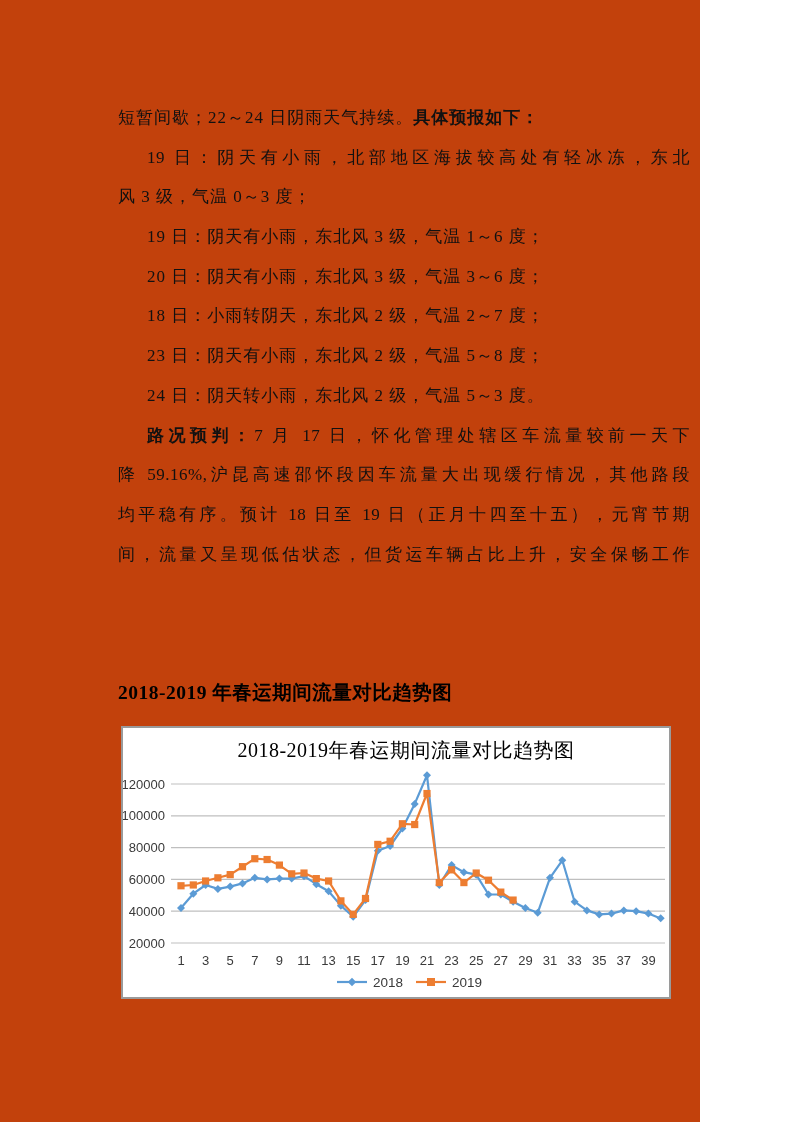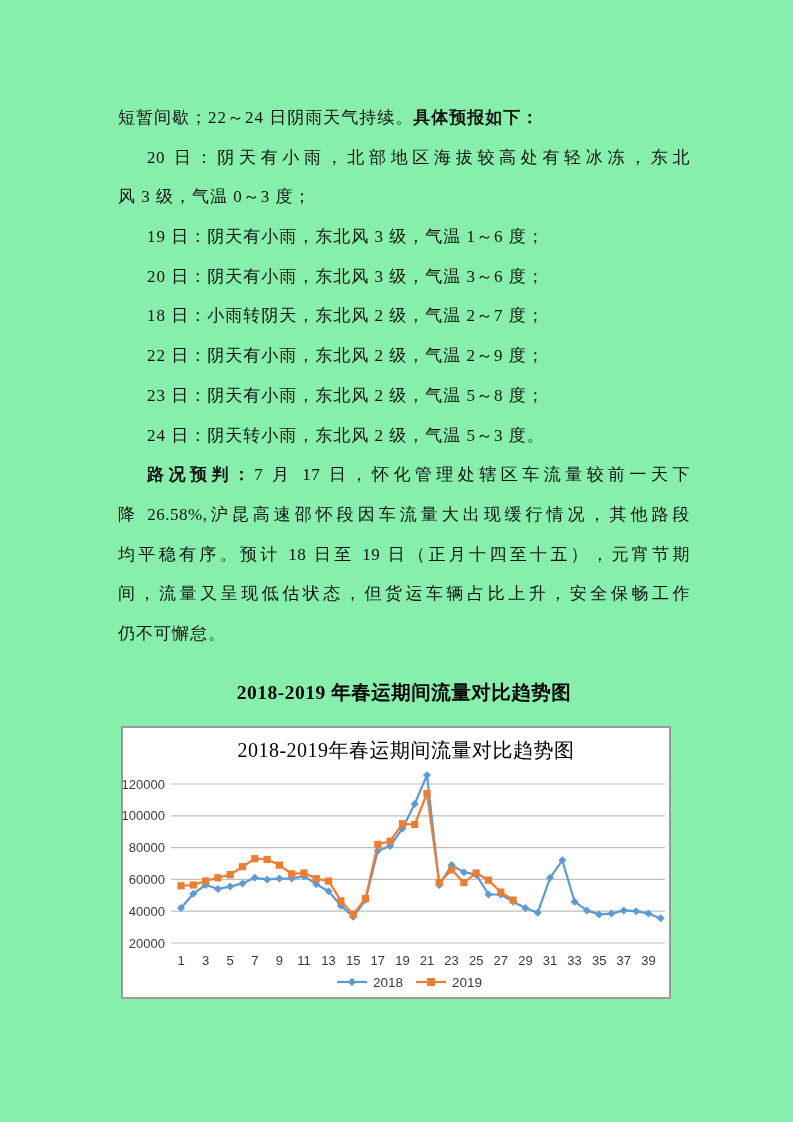--- a/index.html
+++ b/index.html
@@ -1,33 +1,33 @@
 <!DOCTYPE html>
 <html><head>
 <meta charset="utf-8">
 <style>
   html,body { margin:0; padding:0; background:#ffffff; }
   .page {
-    position:relative; width:793px; height:1122px; background:#86efac;
+    position:relative; width:700px; height:1122px; background:#c2410c;
     font-family:"Liberation Serif","DejaVu Serif",serif; overflow:hidden;
   }
   .text-block { position:absolute; left:118px; top:98px; width:572px; }
   .t-line {
     height:39.7px; line-height:39.7px; font-size:17px; color:#111;
     letter-spacing:1px; white-space:nowrap;
   }
   .t-line.indent { padding-left:29px; }
   .t-line.justify {
     white-space:normal; text-align:justify; text-align-last:justify;
     letter-spacing:0.5px;
   }
   .t-line b { font-weight:bold; }
   .caption {
     position:absolute; left:118px; top:676px; width:572px; height:34px;
-    line-height:34px; text-align:center; font-weight:bold; font-size:19.5px;
+    line-height:34px; font-weight:bold; font-size:19.5px;
     color:#000; letter-spacing:0.5px;
   }
   .chart-frame {
     position:absolute; left:121px; top:726px; width:550px; height:273px;
     box-sizing:border-box; border:2px solid #9a9a9a; background:#fff;
   }
   .chart-frame svg { display:block; }
   svg text { font-family:"Liberation Sans","DejaVu Sans",sans-serif; }
   svg .chart-title {
     font-family:"Liberation Serif","DejaVu Serif",serif; font-size:20px;
@@ -35,33 +35,31 @@
   }
   svg .tick { font-size:13px; fill:#3a3a3a; }
   svg .legend-label { font-size:13.5px; fill:#3a3a3a; }
 </style>
 </head>
 <body>
 
 <div class="page">
   <div class="text-block" id="text-block">
       <div class="t-line"><span>短暂间歇；22～24 日阴雨天气持续。</span><b>具体预报如下：</b></div>
-      <div class="t-line indent justify"><span>20 日：阴天有小雨，北部地区海拔较高处有轻冰冻，东北</span></div>
+      <div class="t-line indent justify"><span>19 日：阴天有小雨，北部地区海拔较高处有轻冰冻，东北</span></div>
       <div class="t-line"><span>风 3 级，气温 0～3 度；</span></div>
       <div class="t-line indent"><span>19 日：阴天有小雨，东北风 3 级，气温 1～6 度；</span></div>
       <div class="t-line indent"><span>20 日：阴天有小雨，东北风 3 级，气温 3～6 度；</span></div>
       <div class="t-line indent"><span>18 日：小雨转阴天，东北风 2 级，气温 2～7 度；</span></div>
-      <div class="t-line indent"><span>22 日：阴天有小雨，东北风 2 级，气温 2～9 度；</span></div>
       <div class="t-line indent"><span>23 日：阴天有小雨，东北风 2 级，气温 5～8 度；</span></div>
       <div class="t-line indent"><span>24 日：阴天转小雨，东北风 2 级，气温 5～3 度。</span></div>
       <div class="t-line indent justify"><b>路况预判：</b><span>7 月 17 日，怀化管理处辖区车流量较前一天下</span></div>
-      <div class="t-line justify"><span>降 26.58%,沪昆高速邵怀段因车流量大出现缓行情况，其他路段</span></div>
+      <div class="t-line justify"><span>降 59.16%,沪昆高速邵怀段因车流量大出现缓行情况，其他路段</span></div>
       <div class="t-line justify"><span>均平稳有序。预计 18 日至 19 日（正月十四至十五），元宵节期</span></div>
       <div class="t-line justify"><span>间，流量又呈现低估状态，但货运车辆占比上升，安全保畅工作</span></div>
-      <div class="t-line"><span>仍不可懈怠。</span></div>
     </div>
   <div class="caption">2018-2019 年春运期间流量对比趋势图</div>
   <div class="chart-frame">
     <svg id="chart-svg" width="546" height="269" viewBox="0 0 546 269">
         <g>
           <line x1="48" x2="542" y1="215" y2="215" stroke="#bfbfbf" stroke-width="1.2"></line>
           <text x="42" y="219.5" text-anchor="end" class="tick">20000</text>
           <line x1="48" x2="542" y1="183.2" y2="183.2" stroke="#bfbfbf" stroke-width="1.2"></line>
           <text x="42" y="187.7" text-anchor="end" class="tick">40000</text>
           <line x1="48" x2="542" y1="151.4" y2="151.4" stroke="#bfbfbf" stroke-width="1.2"></line>

